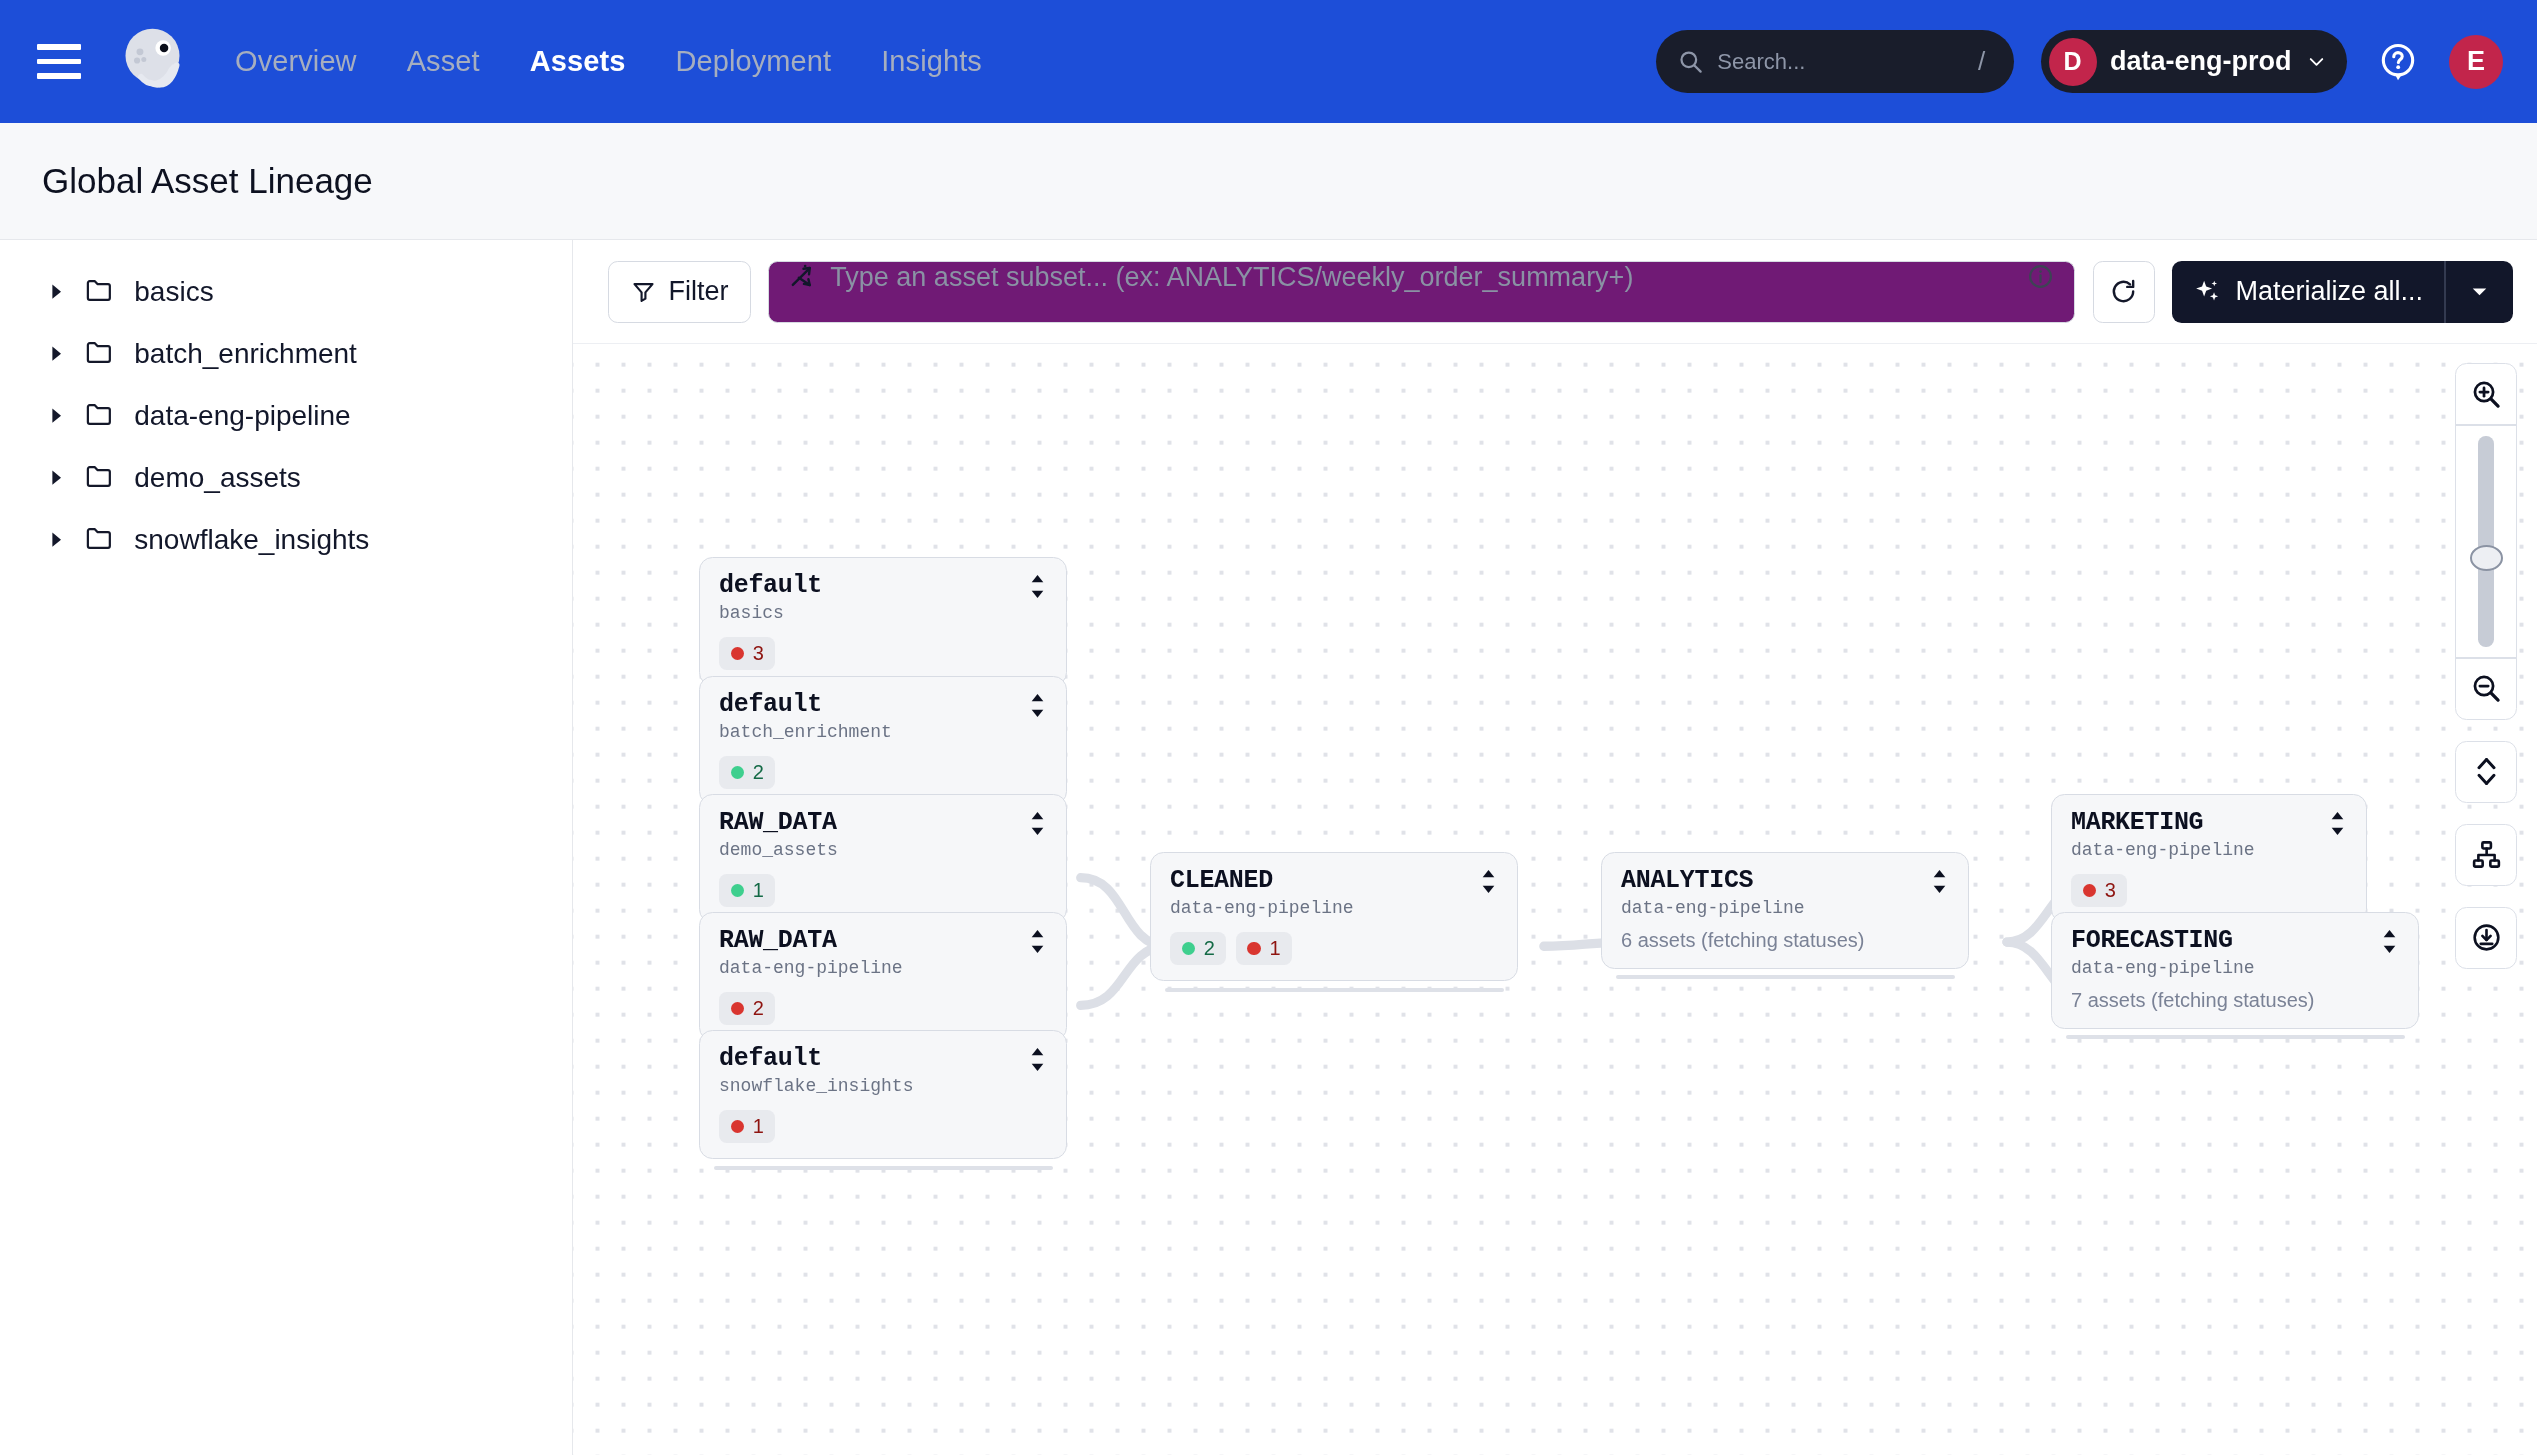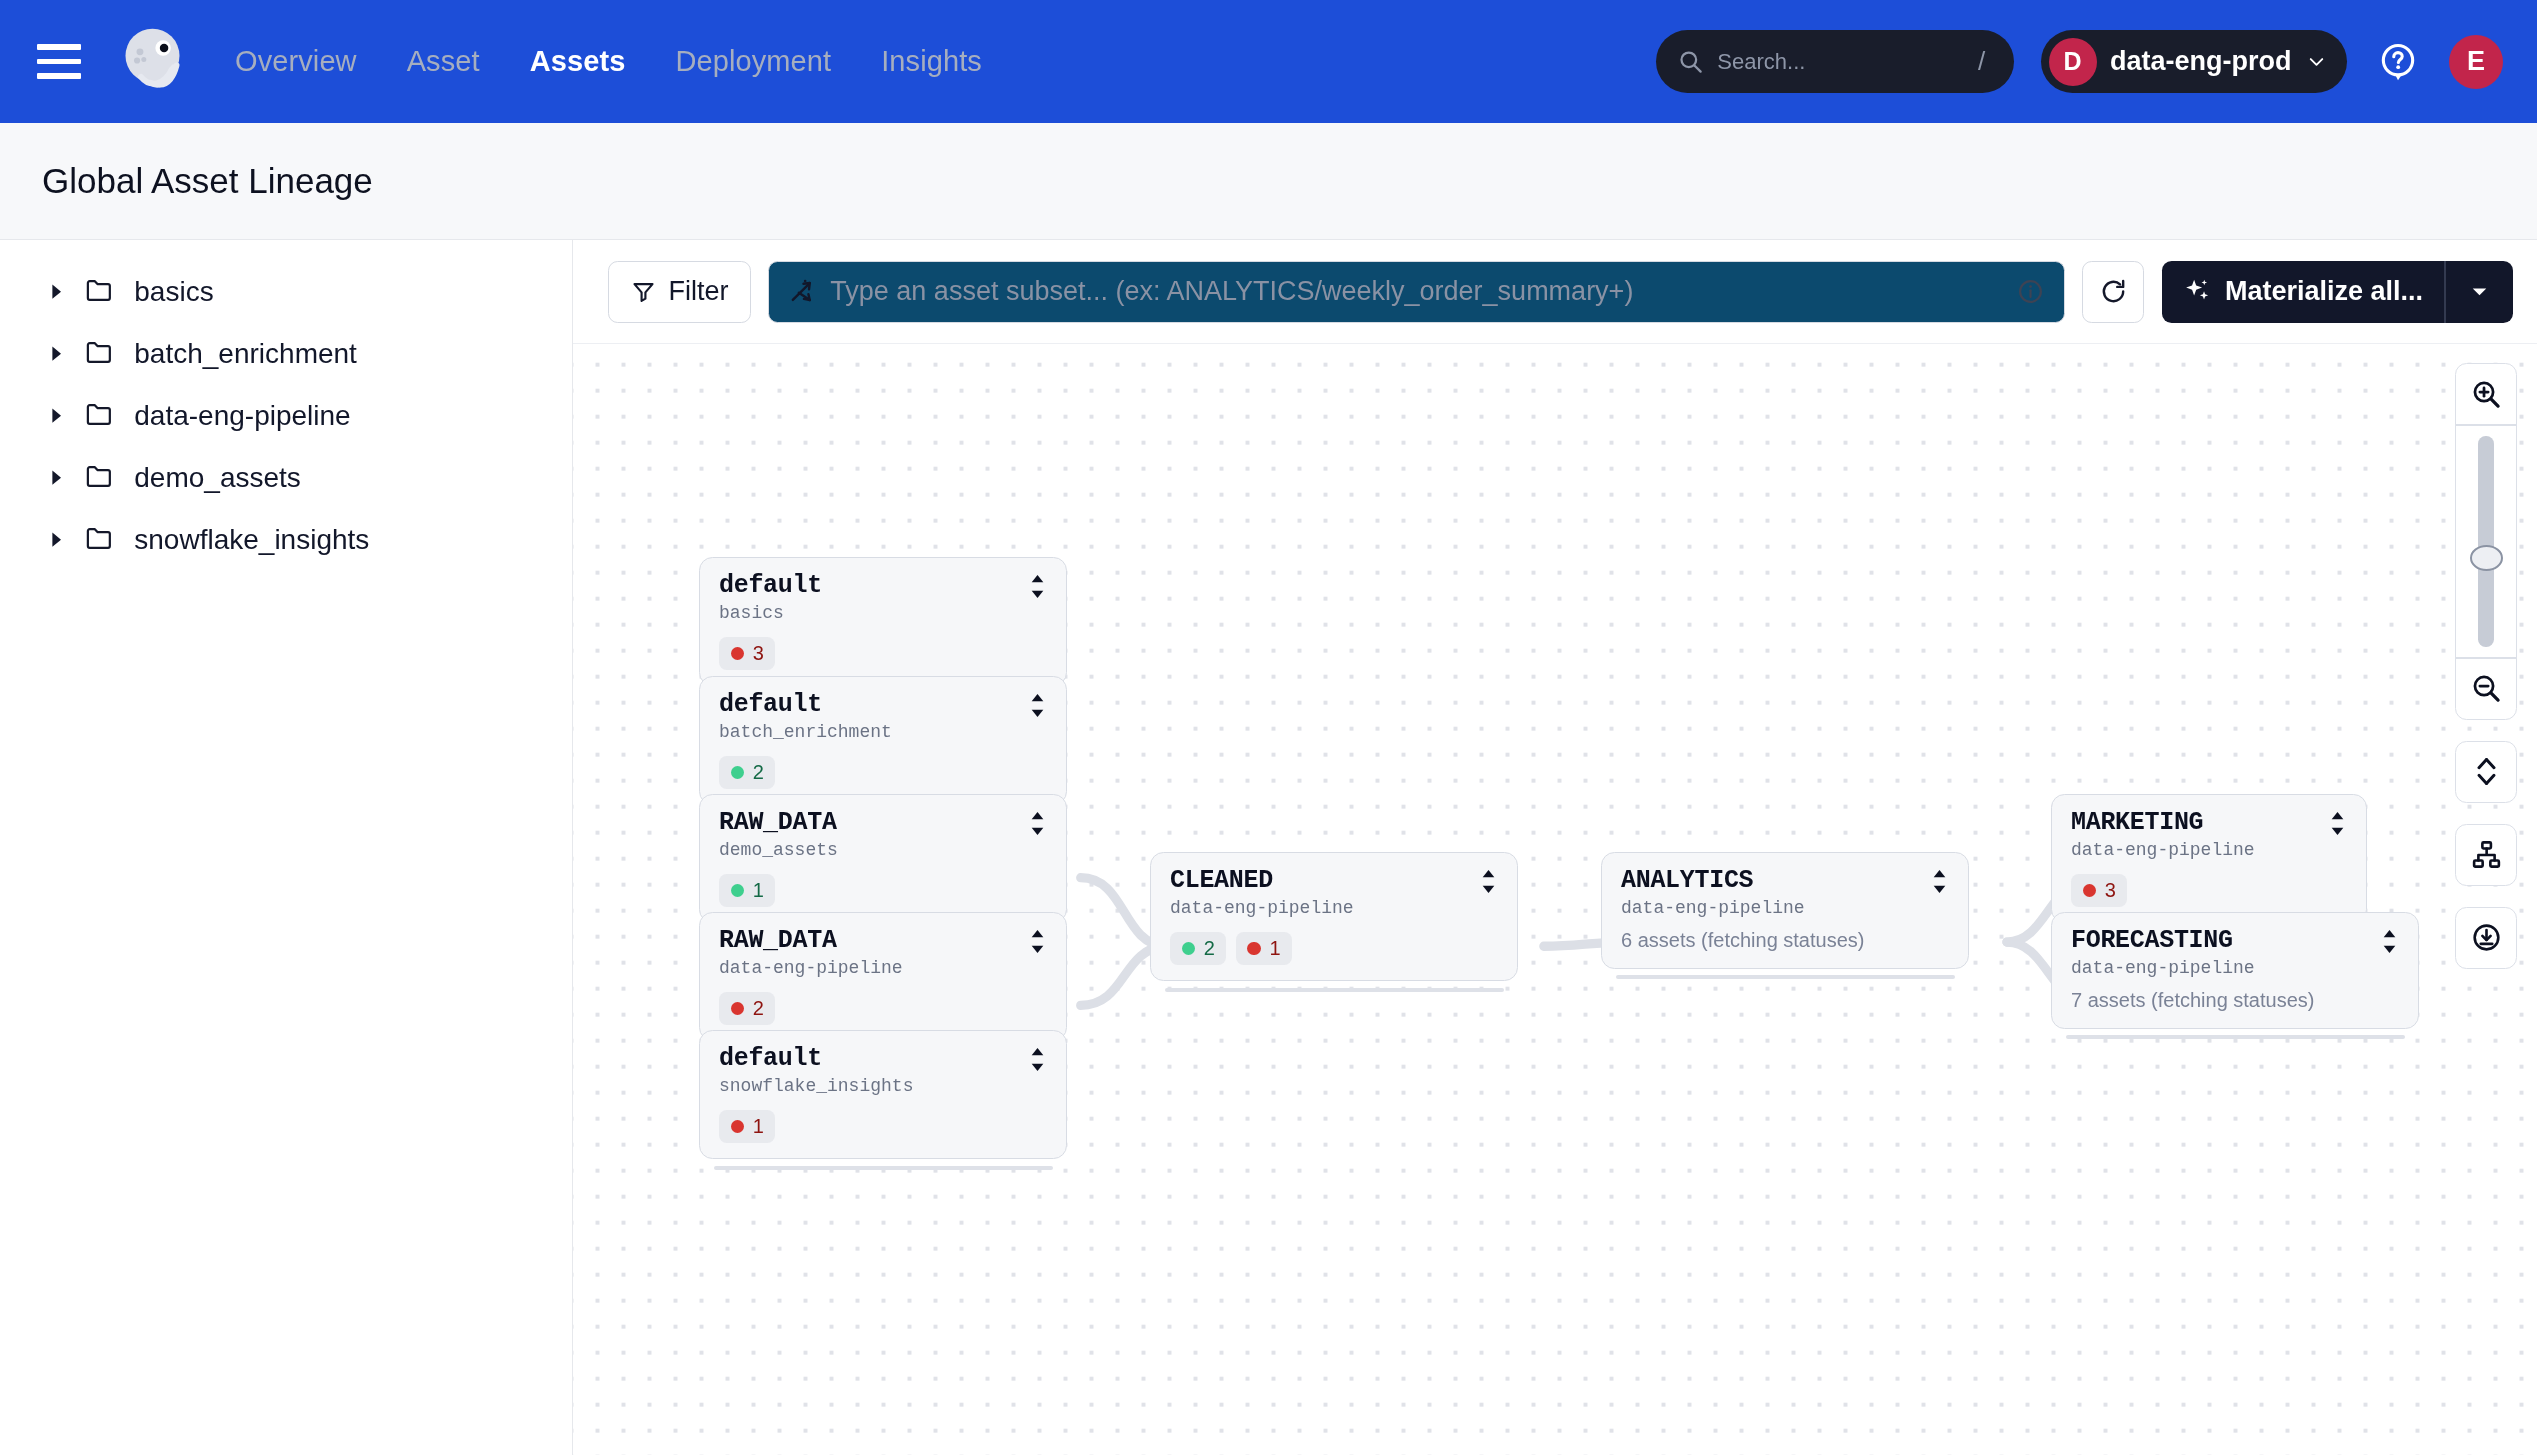--- a/index.html
+++ b/index.html
@@ -79,32 +79,32 @@
   .tree-label { font-size: 28px; color: #12172A; }
 
   
   .graphwrap { flex: 1; position: relative; min-width: 0; display: flex; flex-direction: column; background: #fff; }
   .toolbar { height: 104px; flex: 0 0 104px; display: flex; align-items: center; gap: 17.3px; padding: 0 25px 0 35px; border-bottom: 1.9px solid #EDEFF3; background:#fff; }
   .filter-btn {
     height: 62px; border: 1.9px solid #D6DAE2; border-radius: 9.6px; background: #fff; display: flex; align-items: center;
     gap: 11.5px; padding: 0 21px; cursor: pointer; font-size: 27px; color: #12172A;
   }
   .subset-input {
-    flex: 1; height: 62px; border: 1.9px solid #D6DAE2; border-radius: 9.6px; background: #0c4a6e;
-    display: flex; align-items: center; gap: 13.5px; padding: 0 19px; cursor: text; min-width: 0;
+    flex: 1; height: 62px; border: 1.9px solid #D6DAE2; border-radius: 9.6px; background: #701a75;
+    display: flex; gap: 13.5px; padding: 0 19px; cursor: text; min-width: 0;
   }
   .subset-input .ph { flex: 1; font-size: 27px; color: #8A92A4; white-space: nowrap; overflow: hidden; }
   .icon-btn {
     width: 62px; height: 62px; flex: 0 0 62px; border: 1.9px solid #D6DAE2; border-radius: 9.6px; background: #fff;
     display: flex; align-items: center; justify-content: center; cursor: pointer;
   }
   .materialize {
     height: 62px; background: #12172A; border-radius: 9.6px; display: flex; align-items: center; cursor: pointer;
   }
-  .materialize .main { display: flex; gap: 13.5px; padding: 0 21px; color: #fff; font-size: 27px; font-weight: 700; white-space: nowrap; }
+  .materialize .main { display: flex; align-items: center; gap: 13.5px; padding: 0 21px; color: #fff; font-size: 27px; font-weight: 400; white-space: nowrap; }
   .materialize .divider { width: 1.9px; height: 62px; background: #333A50; }
   .materialize .drop { padding: 0 21px; display: flex; align-items: center; justify-content: center; }
 
   .canvas {
     flex: 1; position: relative; overflow: hidden;
     background-color: #ffffff;
     background-image: radial-gradient(circle, #E0E2E8 2.1px, transparent 2.3px);
     background-size: 26px 26px; background-position: 11.5px 7.7px;
   }
   .edges { position: absolute; inset: 0; width: 100%; height: 100%; pointer-events: none; }

